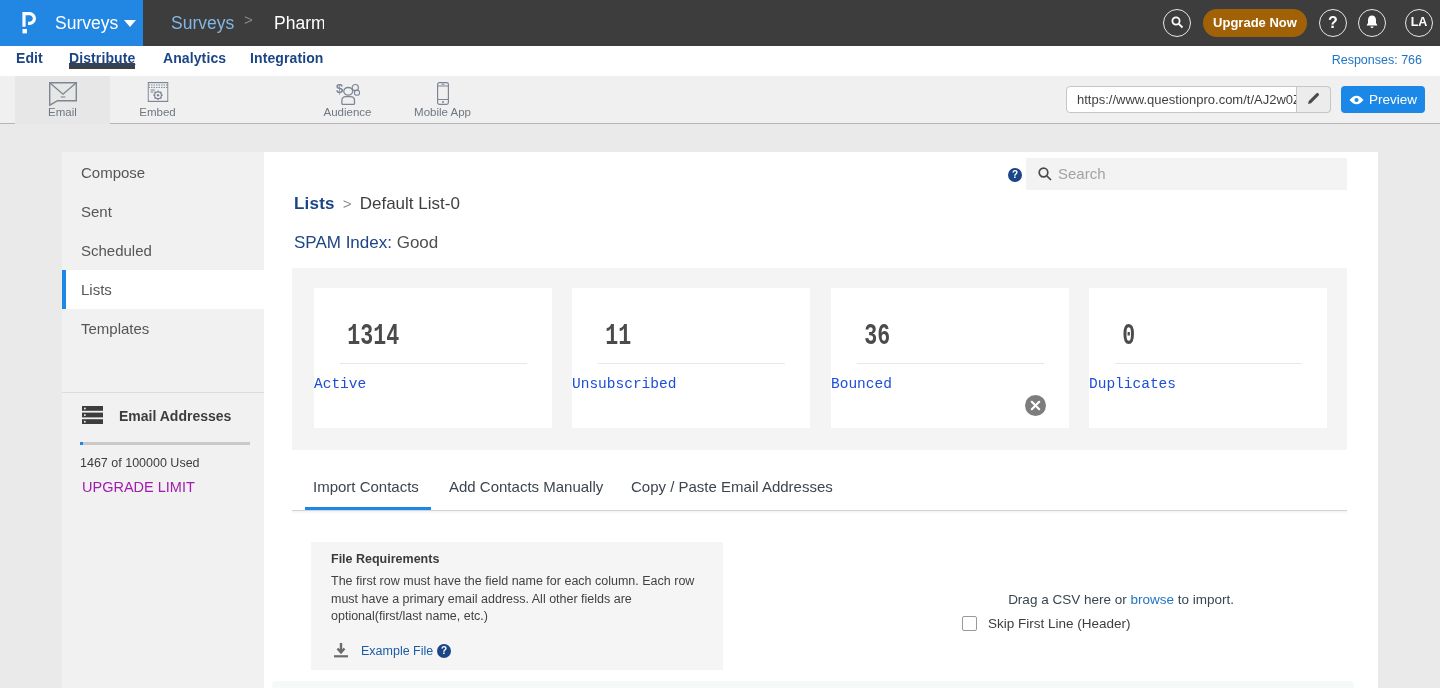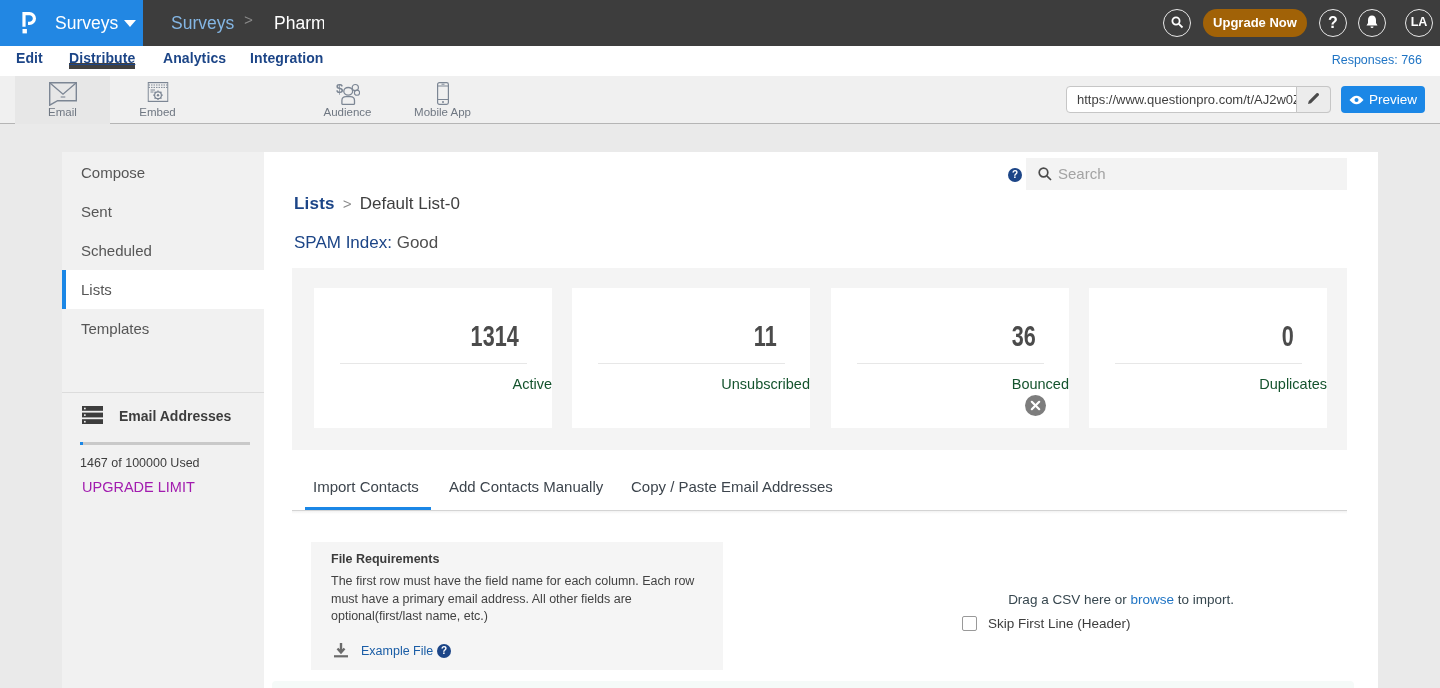--- a/index.html
+++ b/index.html
@@ -47,24 +47,24 @@
 #qhelp{position:absolute;left:744px;top:16px;width:14px;height:14px;border-radius:50%;background:#1c4587;color:#fff;font-size:10px;font-weight:bold;text-align:center;line-height:14px;}
 #csearch{position:absolute;left:762px;top:6px;width:321px;height:32px;background:#f3f3f3;}
 #csearch svg{position:absolute;left:12px;top:9px;}
 #csearch span{position:absolute;left:32px;top:0;line-height:32px;font-size:15px;color:#a3a3a3;}
 #crumb{position:absolute;left:30px;top:42px;font-size:17px;color:#3f3f3f;}
 #crumb b{color:#1c4587;letter-spacing:.2px;}
 #crumb .chev{color:#8a8a8a;font-size:15px;padding:0 8px;font-family:"Liberation Mono",monospace;}
 #spam{position:absolute;left:30px;top:81px;font-size:17px;color:#4f4f4f;}
 #spam b{color:#1c4587;font-weight:normal;}
 #graypanel{position:absolute;left:28px;top:116px;width:1055px;height:182px;background:#f4f4f4;}
-.card{position:absolute;top:20px;width:238px;height:140px;background:#fff;text-align:right;}
+.card{position:absolute;top:20px;width:238px;height:140px;background:#fff;text-align:left;font-family:Liberation Mono, monospace;}
 .card .num{margin-top:31px;font-size:30px;font-weight:bold;color:#4b4b4b;transform:scaleX(.72);}
 .card .hl{margin:10px auto 0;width:187px;border-top:1px solid #e7e7e7;}
-.card .clbl{margin-top:12px;font-size:14.5px;color:#14532d;}
+.card .clbl{margin-top:12px;font-size:14.5px;color:#1d4ed8;}
 #xcirc{position:absolute;left:194px;top:107px;width:21px;height:21px;}
 
 .ctab{position:absolute;top:326px;font-size:15px;color:#3d454d;}
 #ctab-line{position:absolute;left:28px;top:358px;width:1055px;height:4px;border-top:1px solid #d4d4d4;background:linear-gradient(#f2f2f2,#fff);}
 #ctab-ul{position:absolute;left:41px;top:355px;width:126px;height:3px;background:#1b87e6;}
 
 #filebox{position:absolute;left:47px;top:390px;width:412px;height:128px;background:#f5f5f5;}
 #filebox h4{position:absolute;left:20px;top:10px;font-size:12.5px;color:#3b3b3b;}
 #filebox p{position:absolute;left:20px;top:31px;font-size:12.5px;color:#424242;line-height:17.5px;}
 #exfile{position:absolute;left:50px;top:102px;font-size:12.5px;color:#1a5da6;}

